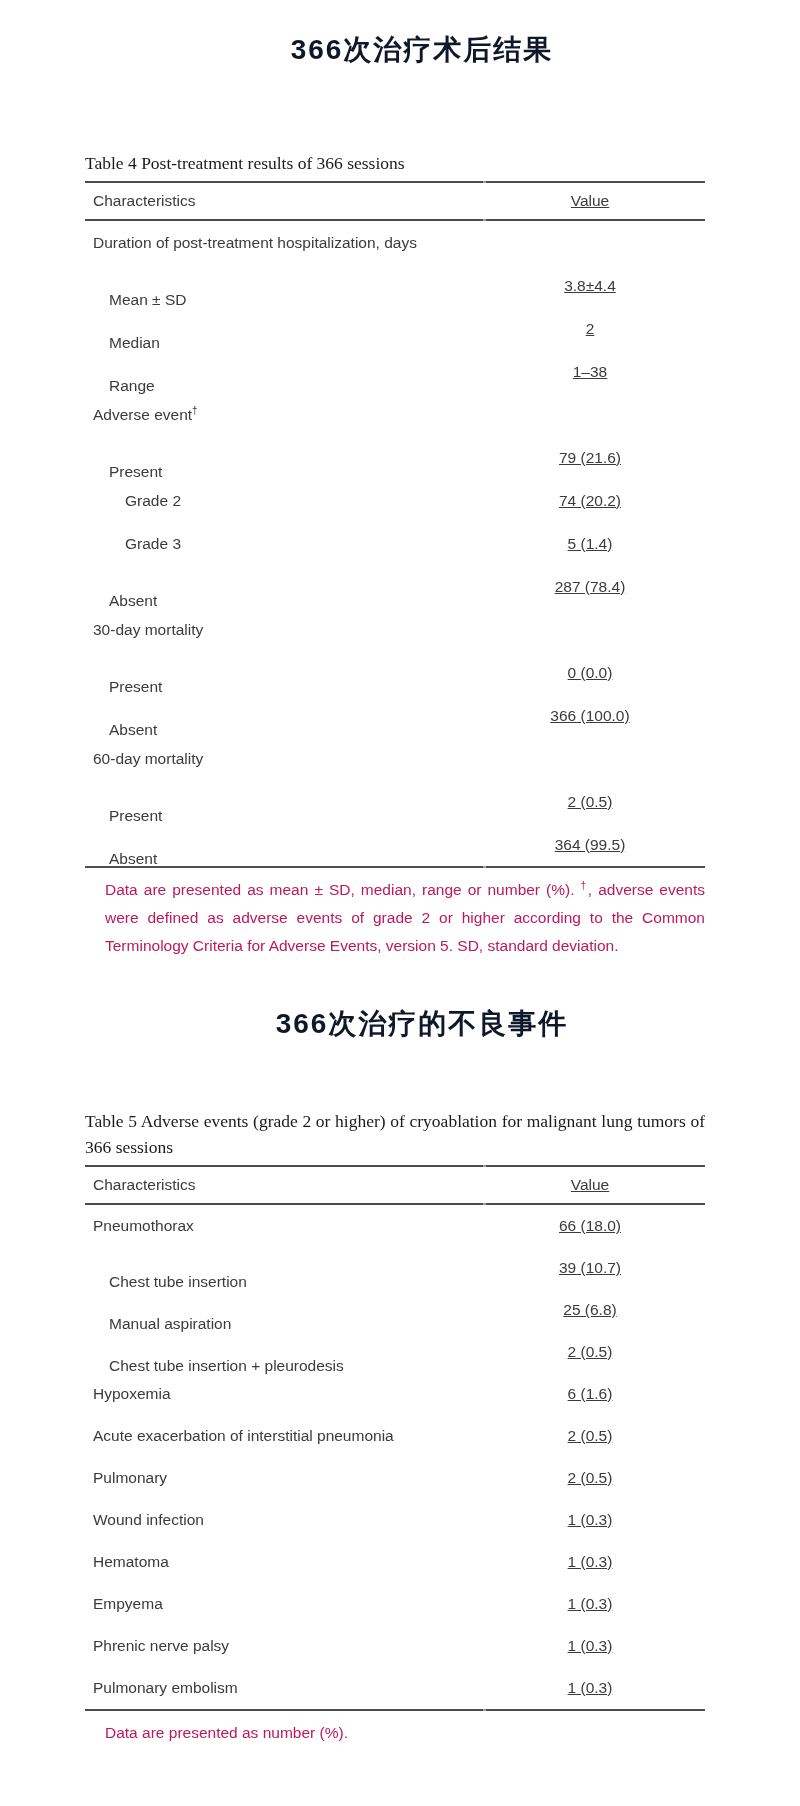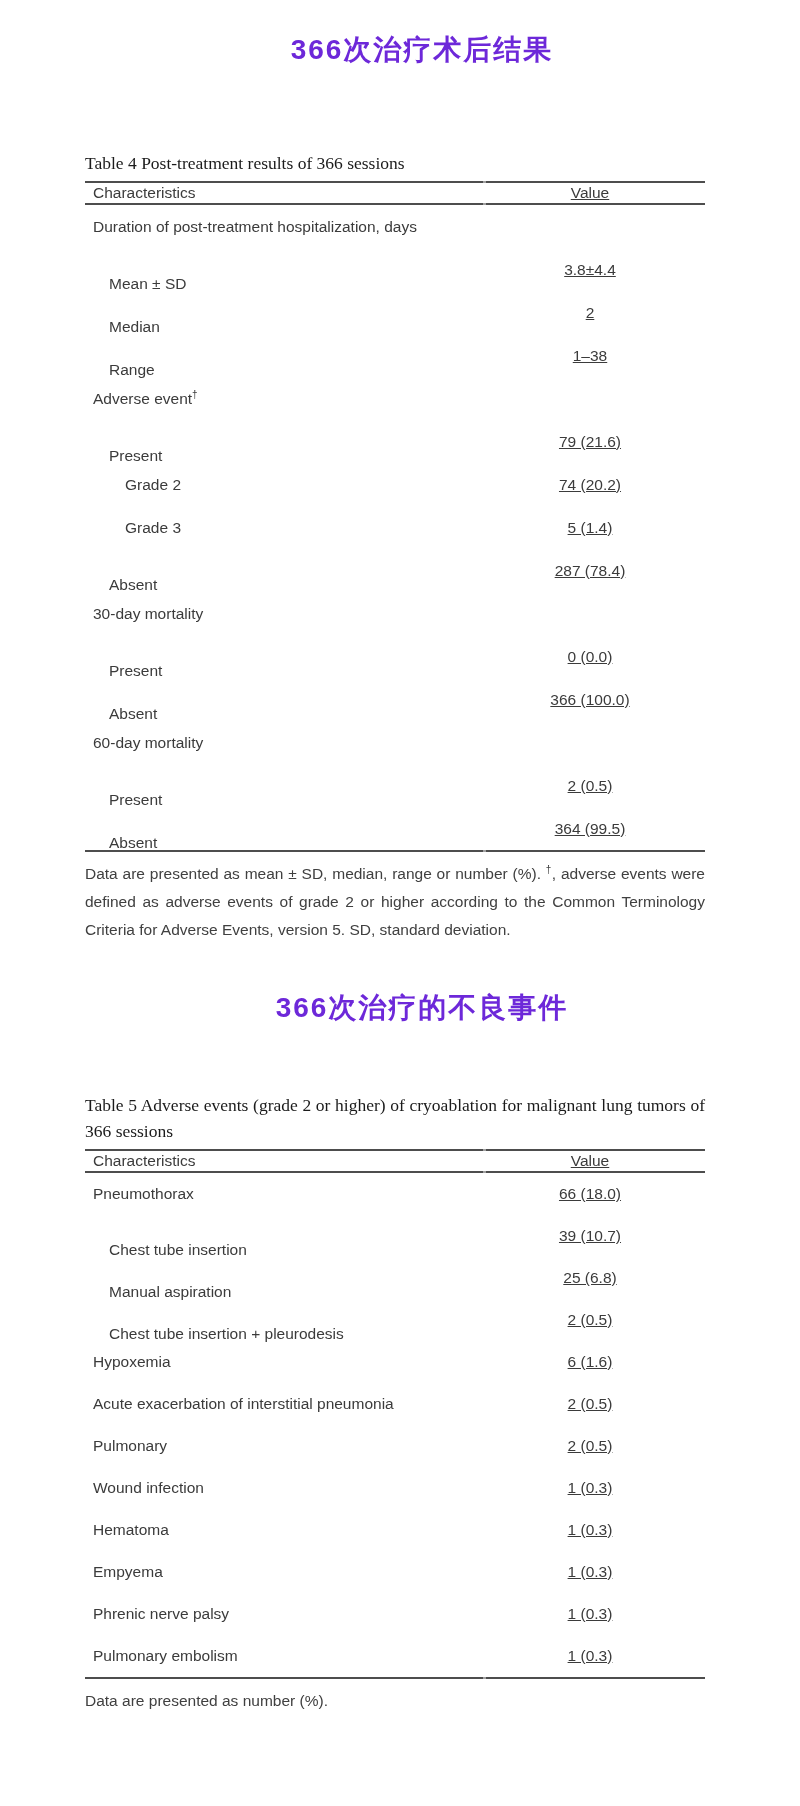--- a/index.html
+++ b/index.html
@@ -10,21 +10,21 @@
     background:#ffffff;
     font-family:"Liberation Sans", sans-serif;
     color:#3b3b3b;
     overflow:hidden;
   }
   .section-title{
     text-align:center;
     font-size:28px;
     font-weight:bold;
     letter-spacing:2px;
-    color:#6d28d9;
+    color:#0f172a;
     line-height:40px;
     padding-left:44px;
   }
   #section-title-1{padding-top:30px;}
   #section-title-2{margin-top:44px;}
   .table-block{
     width:620px;
     margin-left:85px;
   }
   #table4-block{margin-top:80px;}
@@ -46,21 +46,21 @@
   .rule::after{
     content:'';
     position:absolute;
     left:398px;top:0;
     width:3px;height:2px;
     background:#a0a0a0;
   }
   .thead{
     display:flex;
     align-items:center;
-    height:20px;
+    height:36px;
     font-size:15.5px;
   }
   .trow{
     display:flex;
     align-items:center;
     height:43px;
     font-size:15.5px;
   }
   #table5-rows .trow{height:42px;gap:48px;}
   .tlabel{flex:1;padding-left:8px;}
@@ -70,21 +70,22 @@
     width:230px;
     text-align:center;
     text-decoration:underline;
   }
   sup{font-size:10px;line-height:0;}
   .footnote{
     margin-top:8px;
     font-size:15.5px;
     line-height:28px;
     text-align:justify;
-    color:#404040;
+    color:#be185d;
+    margin-left:20px;
   }
   #table5-footnote{text-align:left;}
 </style>
 </head>
 <body>
 
 <div class="page">
 
   <div class="section-title" id="section-title-1">366次治疗术后结果</div>
 

